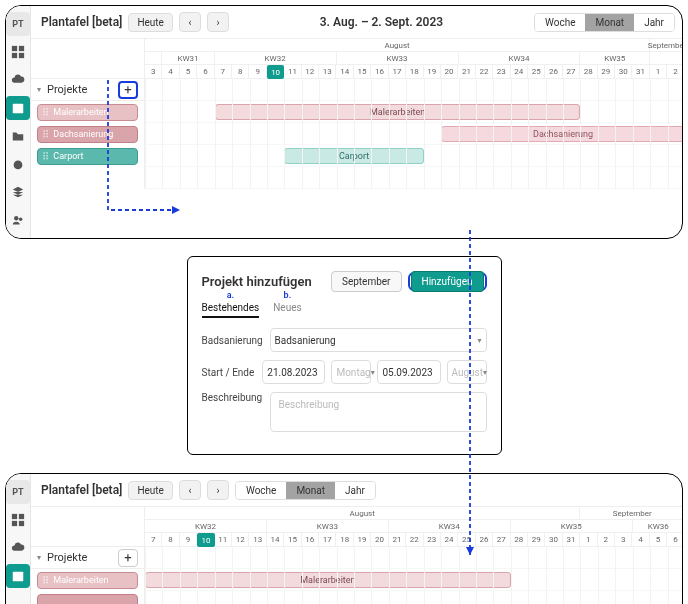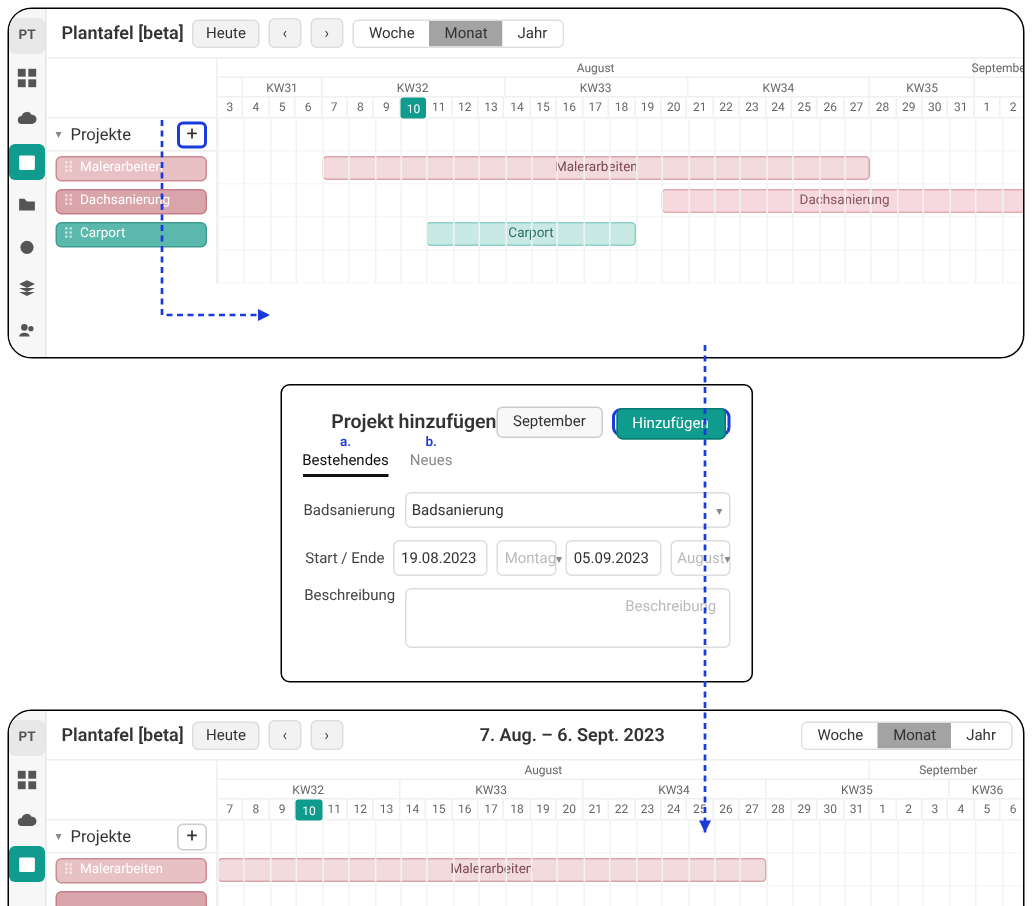--- a/index.html
+++ b/index.html
@@ -33,21 +33,21 @@
   .month-row, .week-row, .day-row { display: flex; height: 13px; border-bottom: 1px solid #f0f0f0; }
   .month-cell, .week-cell, .day-cell { border-right: 1px solid #f0f0f0; display: flex; align-items: center; justify-content: center; font-size: 8px; color: #666; }
   .day-row { height: 14px; }
   .gridbody { position: relative; }
   .grow { height: 22px; border-bottom: 1px solid #f7f7f7; position: relative; }
   .bar { position: absolute; top: 3px; height: 16px; border-radius: 3px; border: 1px solid; display: flex; align-items: center; justify-content: center; font-size: 9px; }
   .vgrid { position: absolute; top: 0; bottom: 0; width: 1px; background: #f3f3f3; }
   .today { position: absolute; top: 0; width: 17px; height: 14px; background: #0f9b8e; color: #fff; border-radius: 2px; display: flex; align-items: center; justify-content: center; font-size: 8px; }
 
   
-  .dialog { width: 315px; border: 1px solid #000; border-radius: 6px; background: #fff; margin: 0 auto 18px; padding: 14px; text-align: right; }
+  .dialog { width: 315px; border: 1px solid #000; border-radius: 6px; background: #fff; margin: 0 auto 18px; padding: 14px; }
   .dlg-head { display: flex; align-items: center; margin-bottom: 10px; }
   .dlg-title { font-weight: 600; font-size: 13px; flex: 1; }
   .dlg-btn { padding: 4px 10px; border-radius: 4px; font-size: 10px; border: 1px solid #ccc; background: #f8f8f8; cursor: pointer; }
   .dlg-btn.primary { background: #0f9b8e; color: #fff; border-color: #0a7a70; }
   .dlg-btn-wrap.hilite { border: 2px solid #1a3bdb; border-radius: 6px; padding: 1px; margin-left: 6px; }
   .tabs { display: flex; gap: 14px; margin-bottom: 10px; position: relative; }
   .tab { font-size: 10px; color: #888; cursor: pointer; padding-bottom: 3px; position: relative; }
   .tab.active { color: #111; border-bottom: 2px solid #111; }
   .tab-tag { position: absolute; top: -12px; left: 50%; transform: translateX(-50%); color: #1a3bdb; font-size: 9px; font-weight: 600; }
   .frow { display: flex; align-items: center; margin-bottom: 8px; gap: 6px; }
@@ -113,20 +113,21 @@
             <path fill="currentColor" d="M2 13c0-2 2-3 4-3s4 1 4 3"></path>
           </svg>
         </div>
   </div>
   <div class="main">
     <div class="topbar">
       <span class="title">Plantafel [beta]</span>
       <span class="btn-sm">Heute</span>
       <span class="btn-nav">‹</span>
       <span class="btn-nav">›</span>
+      <span class="date-range">3. Aug. – 2. Sept. 2023</span>
       <div class="view-group">
         <span class="view-btn">Woche</span>
         <span class="view-btn active">Monat</span>
         <span class="view-btn">Jahr</span>
       </div>
     </div>
     <div class="calwrap">
       <div class="rowlabels">
         <div class="hdr-spacer"></div>
         <div class="proj-hdr">
@@ -271,21 +272,21 @@
   <div class="frow">
     <span class="flabel">Badsanierung</span>
     <div class="fselect">
       <span>Badsanierung</span>
           <span class="caret">▾</span>
     </div>
   </div>
   <div class="frow">
     <span class="flabel">Start / Ende</span>
     <div class="finput fdate">
-          <span>19.08.2023</span>
+          <span>21.08.2023</span>
         </div>
     <div class="finput fday">
           <span>Montag</span>
           <span class="caret">▾</span>
         </div>
     <div class="finput fdate">
           <span>05.09.2023</span>
         </div>
     <div class="finput fday">
           <span>August</span>
@@ -321,21 +322,20 @@
         </div>
     <div class="side-ic"></div>
 
   </div>
   <div class="main">
     <div class="topbar">
       <span class="title">Plantafel [beta]</span>
       <span class="btn-sm">Heute</span>
       <span class="btn-nav">‹</span>
       <span class="btn-nav">›</span>
-      <span class="date-range">7. Aug. – 6. Sept. 2023</span>
       <div class="view-group">
         <span class="view-btn">Woche</span>
         <span class="view-btn active">Monat</span>
         <span class="view-btn">Jahr</span>
       </div>
     </div>
     <div class="calwrap">
       <div class="rowlabels">
         <div class="hdr-spacer"></div>
         <div class="proj-hdr">

